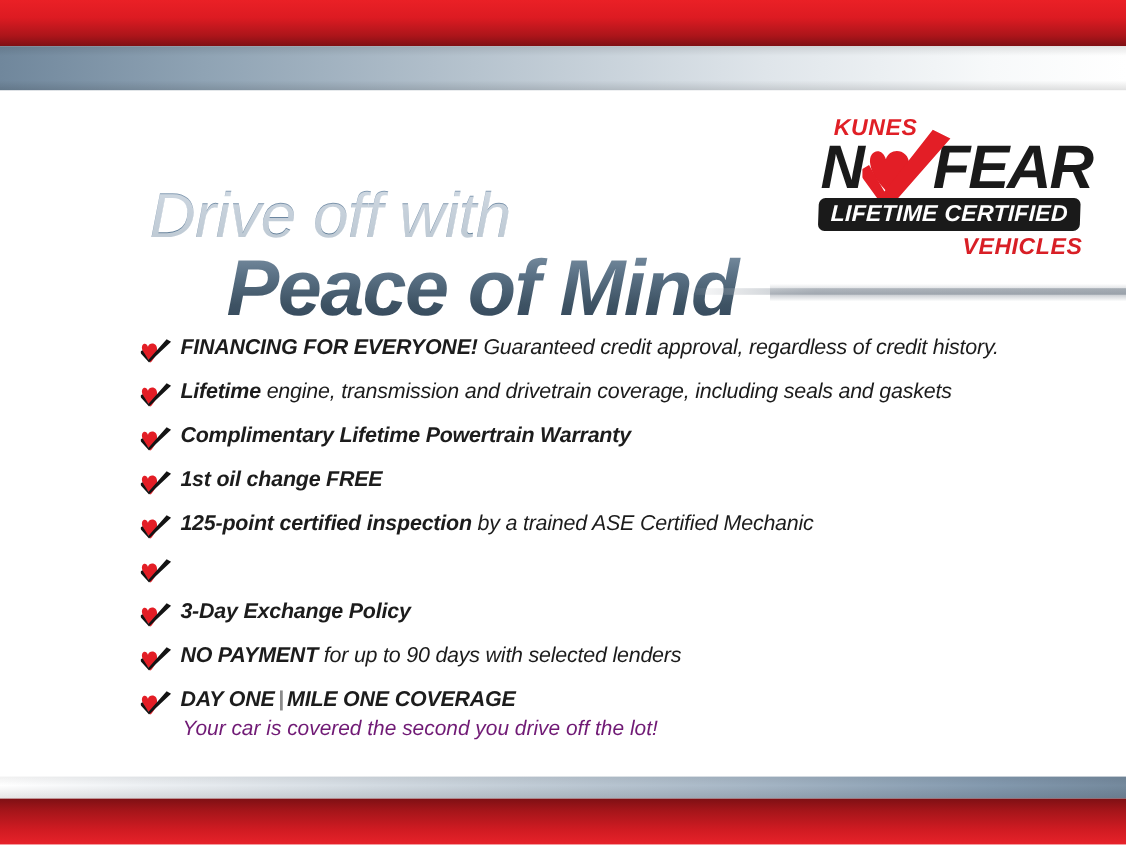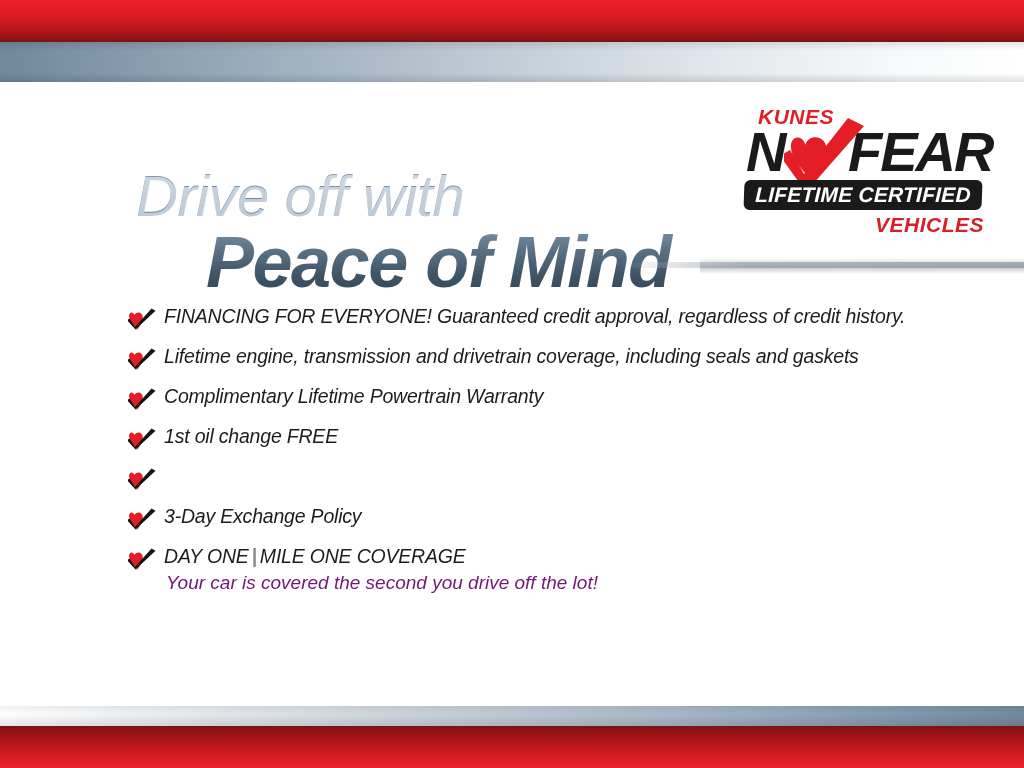--- a/index.html
+++ b/index.html
@@ -222,21 +222,21 @@
   }
   .item-text {
     font-size: 19.5px;
     font-style: italic;
     color: #1c1c1c;
     line-height: 1.12;
     letter-spacing: -0.2px;
     white-space: nowrap;
   }
   .item-text b {
-    font-weight: normal;
+    font-weight: bold;
   }
   .sep {
     color: #8b8b8b;
     font-weight: bold;
     padding: 0 3px;
   }
   .subtext {
     font-size: 19px;
     font-style: italic;
     color: #701a75;
@@ -353,40 +353,58 @@
     <div class="list-item">
       <span class="bullet-icon">
         <svg width="28" height="22" viewBox="0 0 28 22" xmlns="http://www.w3.org/2000/svg">
           <path d="M11 7 C11 2.5, 5.5 1.8, 4.4 5.4 C3.3 1.8, -0.6 2.9, 0.1 7 C0.9 11.8, 5.6 14.8, 6.4 17 C8 14.8, 11 11.8, 11 7 Z" fill="#e31e26" transform="translate(1,0.5) scale(1.25)"></path>
           <path d="M1 10 L6.5 18.5 L23 0 L27 2.2 L7 21 L-1.6 11.6 Z" fill="#141414" transform="translate(0.5,0.5)"></path>
         </svg>
       </span>
       <span class="item-text"><b>1st oil change FREE</b><span></span></span>
     </div>
 
+    <div class="list-item">
+      <span class="bullet-icon">
+        <svg width="28" height="22" viewBox="0 0 28 22" xmlns="http://www.w3.org/2000/svg">
+          <path d="M11 7 C11 2.5, 5.5 1.8, 4.4 5.4 C3.3 1.8, -0.6 2.9, 0.1 7 C0.9 11.8, 5.6 14.8, 6.4 17 C8 14.8, 11 11.8, 11 7 Z" fill="#e31e26" transform="translate(1,0.5) scale(1.25)"></path>
+          <path d="M1 10 L6.5 18.5 L23 0 L27 2.2 L7 21 L-1.6 11.6 Z" fill="#141414" transform="translate(0.5,0.5)"></path>
+        </svg>
+      </span>
+      <span class="item-text"><b>125-point certified inspection</b><span> by a trained ASE Certified Mechanic</span></span>
+    </div>
 
     <div class="list-item">
       <span class="bullet-icon">
         <svg width="28" height="22" viewBox="0 0 28 22" xmlns="http://www.w3.org/2000/svg">
           <path d="M11 7 C11 2.5, 5.5 1.8, 4.4 5.4 C3.3 1.8, -0.6 2.9, 0.1 7 C0.9 11.8, 5.6 14.8, 6.4 17 C8 14.8, 11 11.8, 11 7 Z" fill="#e31e26" transform="translate(1,0.5) scale(1.25)"></path>
           <path d="M1 10 L6.5 18.5 L23 0 L27 2.2 L7 21 L-1.6 11.6 Z" fill="#141414" transform="translate(0.5,0.5)"></path>
         </svg>
       </span>
     </div>
 
     <div class="list-item">
       <span class="bullet-icon">
         <svg width="28" height="22" viewBox="0 0 28 22" xmlns="http://www.w3.org/2000/svg">
           <path d="M11 7 C11 2.5, 5.5 1.8, 4.4 5.4 C3.3 1.8, -0.6 2.9, 0.1 7 C0.9 11.8, 5.6 14.8, 6.4 17 C8 14.8, 11 11.8, 11 7 Z" fill="#e31e26" transform="translate(1,0.5) scale(1.25)"></path>
           <path d="M1 10 L6.5 18.5 L23 0 L27 2.2 L7 21 L-1.6 11.6 Z" fill="#141414" transform="translate(0.5,0.5)"></path>
         </svg>
       </span>
       <span class="item-text"><b>3-Day Exchange Policy</b><span></span></span>
     </div>
 
+    <div class="list-item">
+      <span class="bullet-icon">
+        <svg width="28" height="22" viewBox="0 0 28 22" xmlns="http://www.w3.org/2000/svg">
+          <path d="M11 7 C11 2.5, 5.5 1.8, 4.4 5.4 C3.3 1.8, -0.6 2.9, 0.1 7 C0.9 11.8, 5.6 14.8, 6.4 17 C8 14.8, 11 11.8, 11 7 Z" fill="#e31e26" transform="translate(1,0.5) scale(1.25)"></path>
+          <path d="M1 10 L6.5 18.5 L23 0 L27 2.2 L7 21 L-1.6 11.6 Z" fill="#141414" transform="translate(0.5,0.5)"></path>
+        </svg>
+      </span>
+      <span class="item-text"><b>NO PAYMENT</b><span> for up to 90 days with selected lenders</span></span>
+    </div>
 
     <div class="list-item">
       <span class="bullet-icon">
         <svg width="28" height="22" viewBox="0 0 28 22" xmlns="http://www.w3.org/2000/svg">
           <path d="M11 7 C11 2.5, 5.5 1.8, 4.4 5.4 C3.3 1.8, -0.6 2.9, 0.1 7 C0.9 11.8, 5.6 14.8, 6.4 17 C8 14.8, 11 11.8, 11 7 Z" fill="#e31e26" transform="translate(1,0.5) scale(1.25)"></path>
           <path d="M1 10 L6.5 18.5 L23 0 L27 2.2 L7 21 L-1.6 11.6 Z" fill="#141414" transform="translate(0.5,0.5)"></path>
         </svg>
       </span>
       <span class="item-text"><b>DAY ONE</b><span class="sep">|</span><b>MILE ONE COVERAGE</b></span>
       <div class="subtext">Your car is covered the second you drive off the lot!</div>

